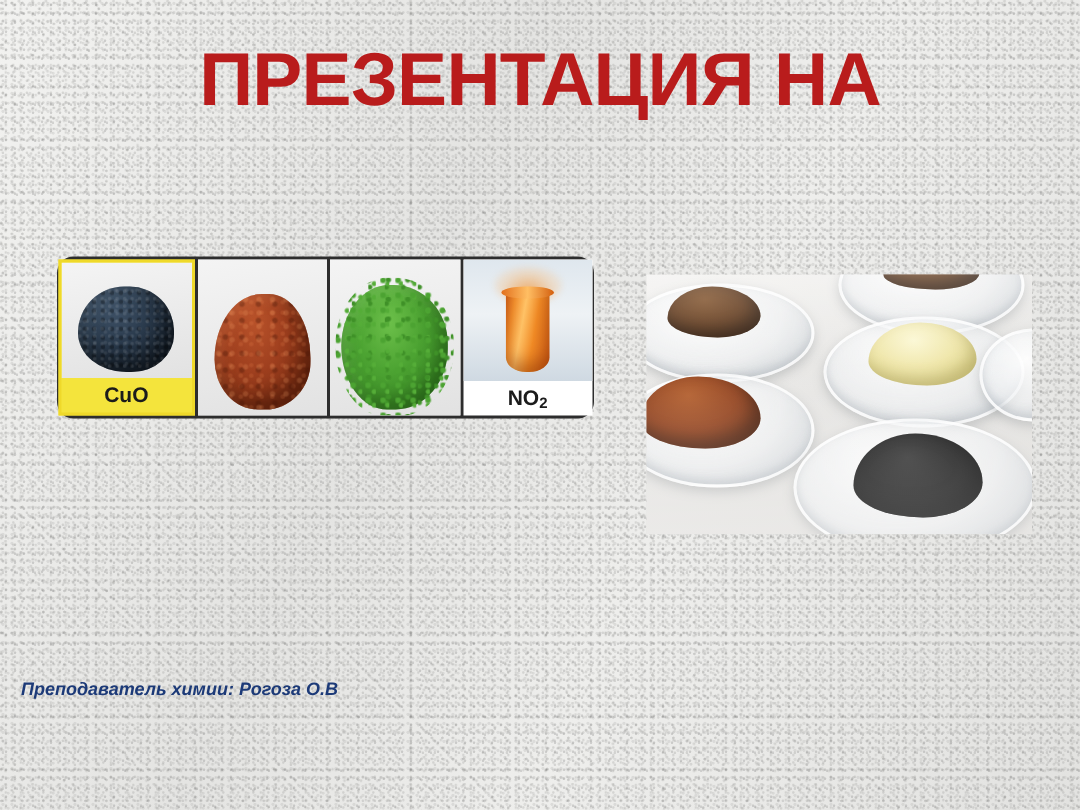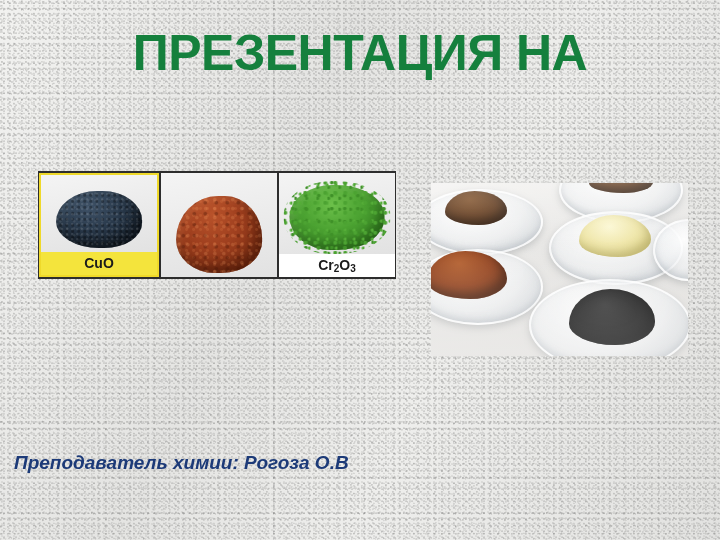--- a/index.html
+++ b/index.html
@@ -37,34 +37,35 @@
     left: 0;
     top: 26px;
     width: 720px;
     text-align: center;
   }
   .title-line {
     font-size: 50px;
     font-weight: bold;
     line-height: 55px;
     letter-spacing: -0.5px;
-    color: #15803d;
+    color: #b91c1c;
     white-space: nowrap;
   }
 
   
   .oxide-strip {
     position: absolute;
     left: 38px;
     top: 171px;
     width: 358px;
     height: 108px;
     display: flex;
     background: #2d2d2d;
     box-sizing: border-box;
+    border-radius: 11px;
   }
   .oxide-panel {
     flex: 1 1 0;
     margin: 2px 1px;
     display: flex;
     flex-direction: column;
     background: #ffffff;
     box-sizing: border-box;
     overflow: hidden;
     position: relative;
@@ -208,21 +209,21 @@
     position:absolute; inset:0;
     background: linear-gradient(180deg, rgba(255,255,255,0.26) 0%, rgba(255,255,255,0.04) 35%, rgba(255,255,255,0.30) 100%);
     pointer-events:none;
   }
 
   
   .footer-credit {
     position: absolute;
     left: 14px;
     top: 452px;
-    font-size: 19px;
+    font-size: 12px;
     font-weight: bold;
     font-style: italic;
     color: #1c3a78;
     white-space: nowrap;
   }
 </style>
 </head>
 <body>
 
 <div class="title-block">
@@ -243,25 +244,33 @@
   <div class="oxide-panel">
     <div class="oxide-photo">
       <div class="heap fe2o3"></div>
     </div>
   </div>
 
   <div class="oxide-panel">
     <div class="oxide-photo">
       <div class="heap cr2o3"></div>
     </div>
+  </div>
+
+  <div class="oxide-panel">
+    <div class="oxide-photo">
+      <div class="no2-scene">
+        <div class="no2-fume"></div>
+        <div class="no2-tube"></div>
+      </div>
+    </div>
     <div class="oxide-label">
-      <span>Cr</span><sub>2</sub><span>O</span><sub>3</sub>
-    </div>
-  </div>
-
+      <span>NO</span><sub>2</sub>
+    </div>
+  </div>
 
 </div>
 
 <div class="petri-photo">
 
   <div class="dish" style="left:128px; top:-26px; width:120px; height:62px;"></div>
   <div class="powder p-brown" style="left:158px; top:-16px; width:64px; height:26px;"></div>
 
   <div class="dish" style="left:-14px; top:6px; width:122px; height:62px;"></div>
   <div class="powder p-brown" style="left:14px; top:8px; width:62px; height:34px;"></div>

